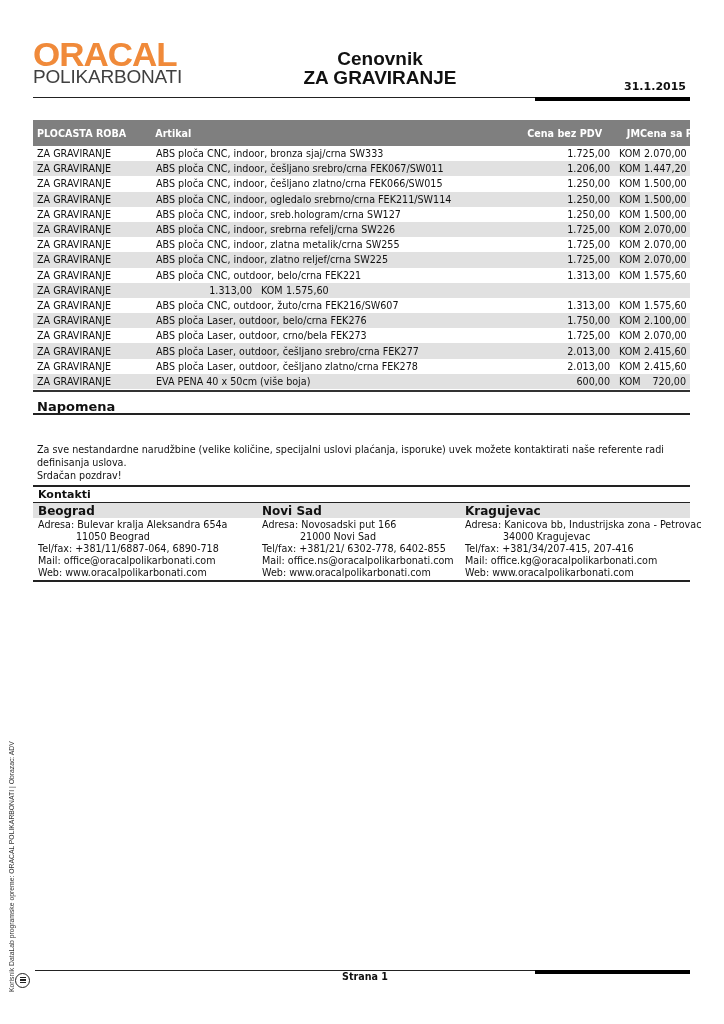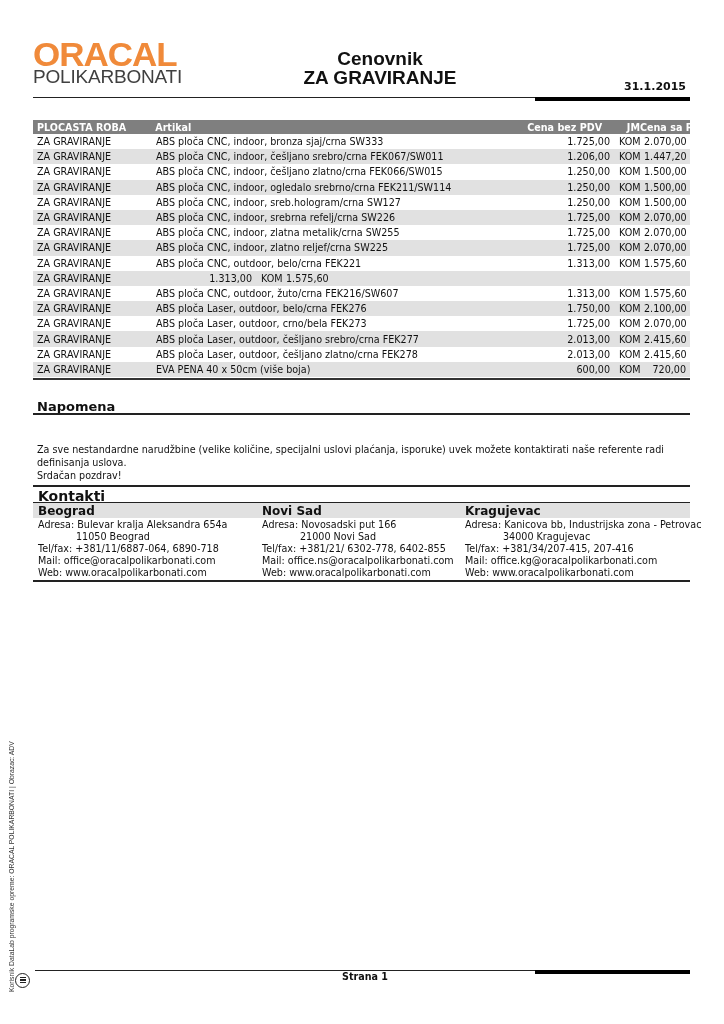--- a/index.html
+++ b/index.html
@@ -12,34 +12,34 @@
 
   .title1 { left:280px; width:200px; top:48px; text-align:center; font-family:"Liberation Sans", sans-serif; font-weight:bold; font-size:19px; line-height:22px; }
   .title2 { left:260px; width:240px; top:67px; text-align:center; font-family:"Liberation Sans", sans-serif; font-weight:bold; font-size:19px; line-height:22px; }
   .date { left:600px; width:86px; top:80px; text-align:right; font-family:"DejaVu Sans", sans-serif; font-weight:bold; font-size:11px; }
 
   .rule-thin { height:1px; background:#222; }
   .rule-thick { height:4px; background:#000; }
 
   .tbl { left:33px; top:120px; width:657px; }
   .row { display:flex; height:15.2px; align-items:center; font-size:9.6px; line-height:15px; white-space:nowrap; }
-  .row.head { background:#7f7f7f; color:#fff; font-weight:bold; height:14px; }
+  .row.head { background:#7f7f7f; color:#fff; font-weight:bold; height:26px; }
   .row.alt { background:#e1e1e1; }
   .c1 { width:121px; padding-left:4px; }
   .c2 { width:358px; padding-left:2px; }
   .c3 { width:104px; text-align:right; padding-right:6px; }
   .c4 { width:28px; text-align:left; padding-left:3px; }
   .c5 { width:46px; text-align:right; padding-right:4px; }
   .row.head .c4 { text-align:right; padding-right:0; }
   .row.head .c3 { padding-right:10px; }
 
   .section-title { font-weight:bold; font-size:13px; }
   .note { left:37px; top:437px; font-size:9.6px; line-height:13px; width:670px;margin-top:6px; }
 
-  .kontakti-head { left:33px; top:488px; width:657px; font-weight:bold; font-size:14px; padding-left:5px; }
+  .kontakti-head { left:33px; top:488px; width:657px; font-weight:bold; font-size:11px; padding-left:5px; }
   .city-bar { left:33px; top:503px; width:657px; height:15px; background:#e1e1e1; }
   .city { font-weight:bold; font-size:12px; top:504px; }
   .contact { font-size:9.6px; line-height:12px; top:519px; }
   .contact .indent { padding-left:38px; }
 
   .side-text { left:8px; top:992px; transform-origin:0 0; transform:rotate(-90deg); font-family:"Liberation Sans", sans-serif; font-size:6.8px; color:#333; white-space:nowrap; }
   .side-icon { left:15px; top:973px; width:15px; height:15px; border:1.5px solid #222; border-radius:50%; display:flex; align-items:center; justify-content:center; }
   .side-icon span { display:block; width:6px; height:7px; background:repeating-linear-gradient(#222 0 1.5px, #fff 1.5px 2.5px); }
 
   .footer { left:300px; width:130px; top:971px; text-align:center; font-weight:bold; font-size:9.6px; }

